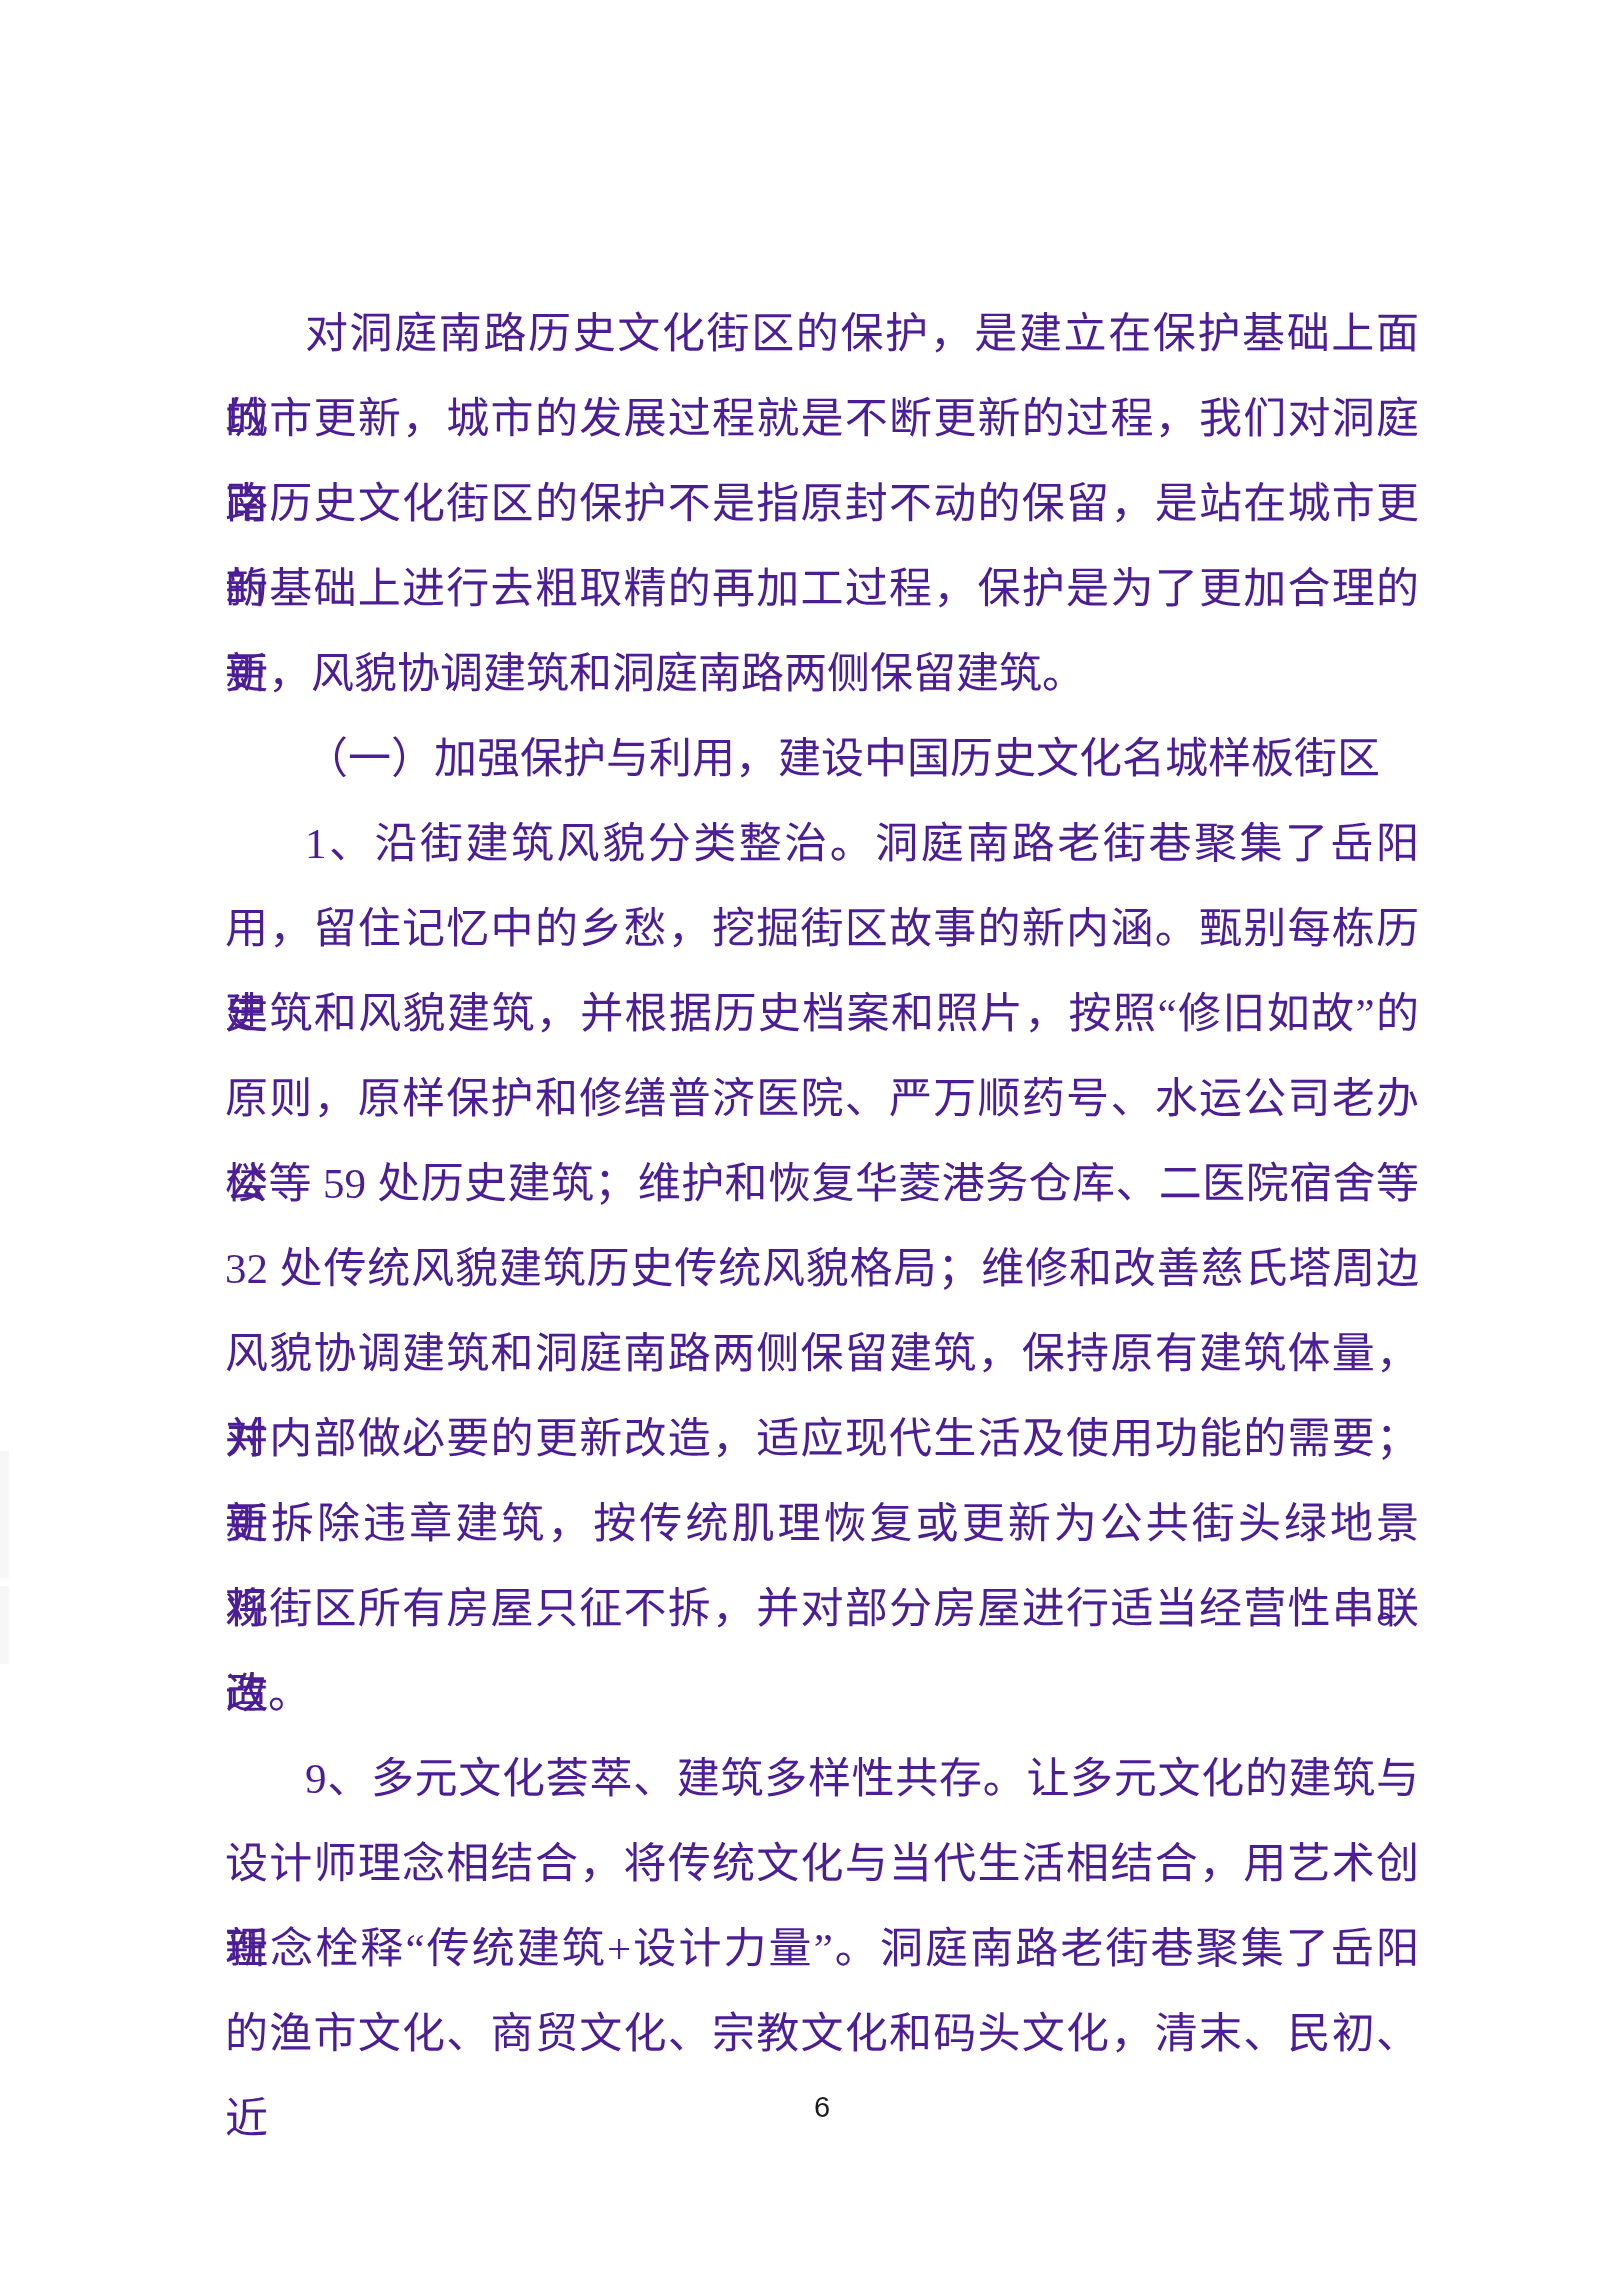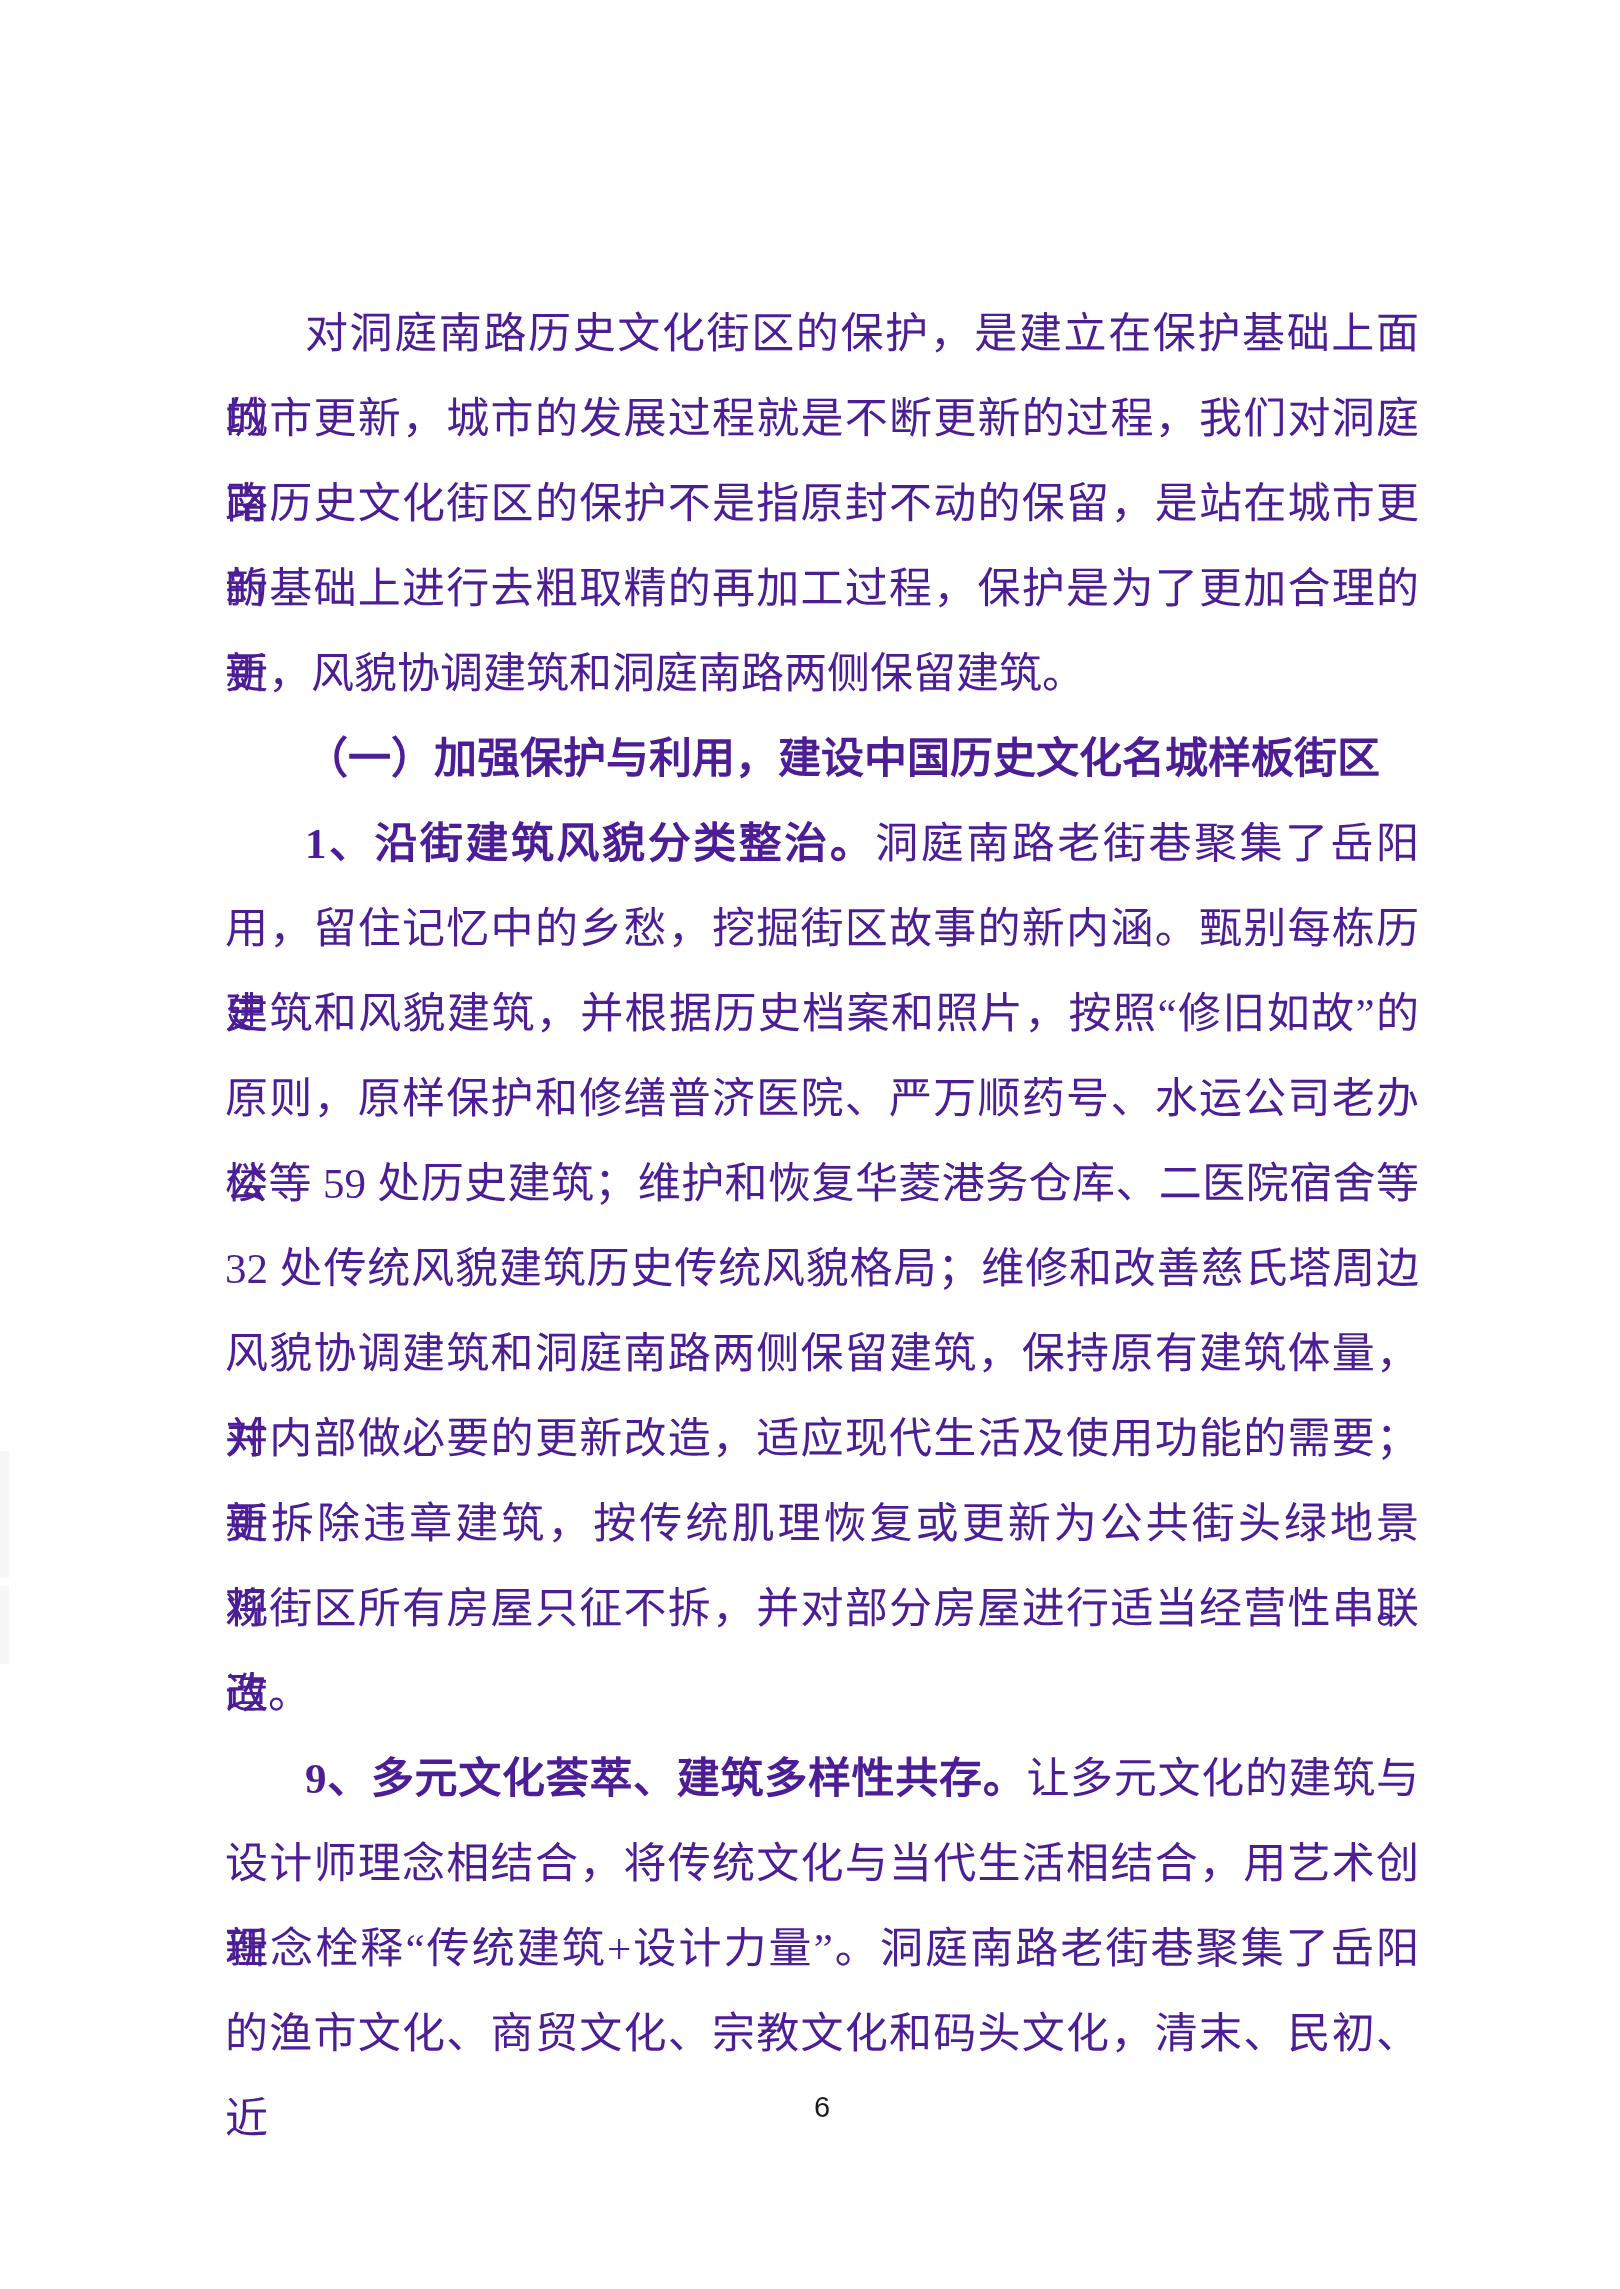--- a/index.html
+++ b/index.html
@@ -32,21 +32,21 @@
   }
   .line.justify {
     text-align: justify;
     text-align-last: justify;
     text-justify: inter-character;
   }
   .line.indent {
     text-indent: 80px;
   }
   .line .seg.bold {
-    font-weight: 700;
+    font-weight: 400;
   }
   .page-footer {
     position: absolute;
     left: 225px;
     top: 2088px;
     width: 1194px;
     text-align: center;
     font-size: 29px;
     line-height: 39px;
     color: #1c1c1e;

